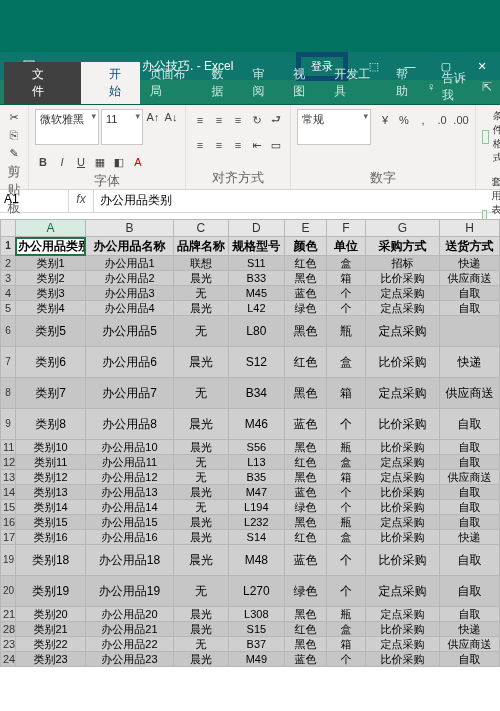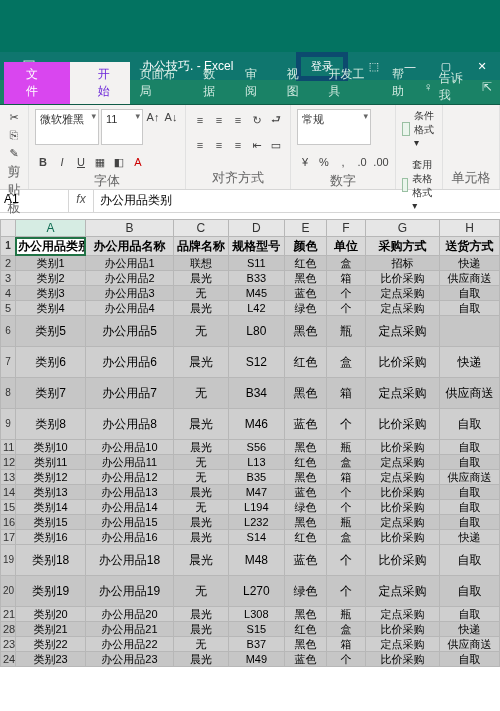--- a/index.html
+++ b/index.html
@@ -8,23 +8,23 @@
   
   .titlebar{height:28px;background:#0f766e;display:flex;align-items:center;color:#fff;font-size:12px;}
   .titlebar .title{flex:1;text-align:center;}
   .titlebar .btns{display:flex;gap:0;}
   .titlebar .btn{width:36px;height:28px;display:flex;align-items:center;justify-content:center;font-size:11px;}
   .titlebar .login{border:5px solid #0c4a6e;padding:2px 10px;margin-right:8px;font-size:11px;}
   .qat{display:flex;align-items:center;gap:8px;padding:0 8px;color:#cfe9df;font-size:12px}
   .qat span svg{display:block}
   
   .tabs{height:24px;background:#1a8266;display:flex;align-items:flex-end;color:#cfe9df;font-size:12px;padding-left:4px;border-bottom:1px solid #0f5c47;}
-  .tabs .file{background:#d946ef;padding:4px 22px;color:#fff;}
+  .tabs .file{background:#404040;padding:4px 28px;color:#fff;}
   .tabs .tab{padding:4px 10px;cursor:default;}
-  .tabs .tab.active{background:#f3f2f1;color:#6d28d9;padding-left:28px;}
+  .tabs .tab.active{background:#f3f2f1;color:#0c4a6e;padding-left:28px;}
   .tabs .help{margin-left:auto;display:flex;align-items:center;gap:6px;padding-right:8px;color:#cfe9df}
   
   .ribbon{height:84px;background:#f3f2f1;border-bottom:1px solid #d6d6d6;display:flex;font-size:11px;color:#333;}
   .group{border-right:1px solid #e1e1e1;padding:4px 6px 2px;display:flex;flex-direction:column;justify-content:space-between;}
   .group .gbody{display:flex;gap:6px;align-items:flex-start;}
   .group .glabel{text-align:center;color:#666;font-size:13px;margin-top:2px;}
   .font-sel{display:flex;gap:2px;}
   .combo{border:1px solid #c8c8c8;background:#fff;height:18px;font-size:11px;padding:0 14px 16px 4px;position:relative;min-width:44px;display:flex;align-items:center;}
   .combo.small{min-width:22px;}
   .combo::after{content:"▾";position:absolute;right:2px;top:1px;font-size:9px;color:#666}
@@ -150,21 +150,21 @@
         <div class="ic">≡</div>
         <div class="ic">≡</div>
         <div class="ic">⇤</div>
         <div class="ic">▭</div>
       </div>
     </div>
     <div class="glabel">对齐方式</div>
   </div>
 
   <div class="group">
-    <div class="gbody" style="flex-direction:column">
+    <div class="gbody" style="flex-direction:row">
       <div class="combo" style="min-width:54px">常规</div>
       <div class="iconrow">
         <div class="ic">¥</div>
         <div class="ic">%</div>
         <div class="ic">,</div>
         <div class="ic">.0</div>
         <div class="ic">.00</div>
       </div>
     </div>
     <div class="glabel">数字</div>

